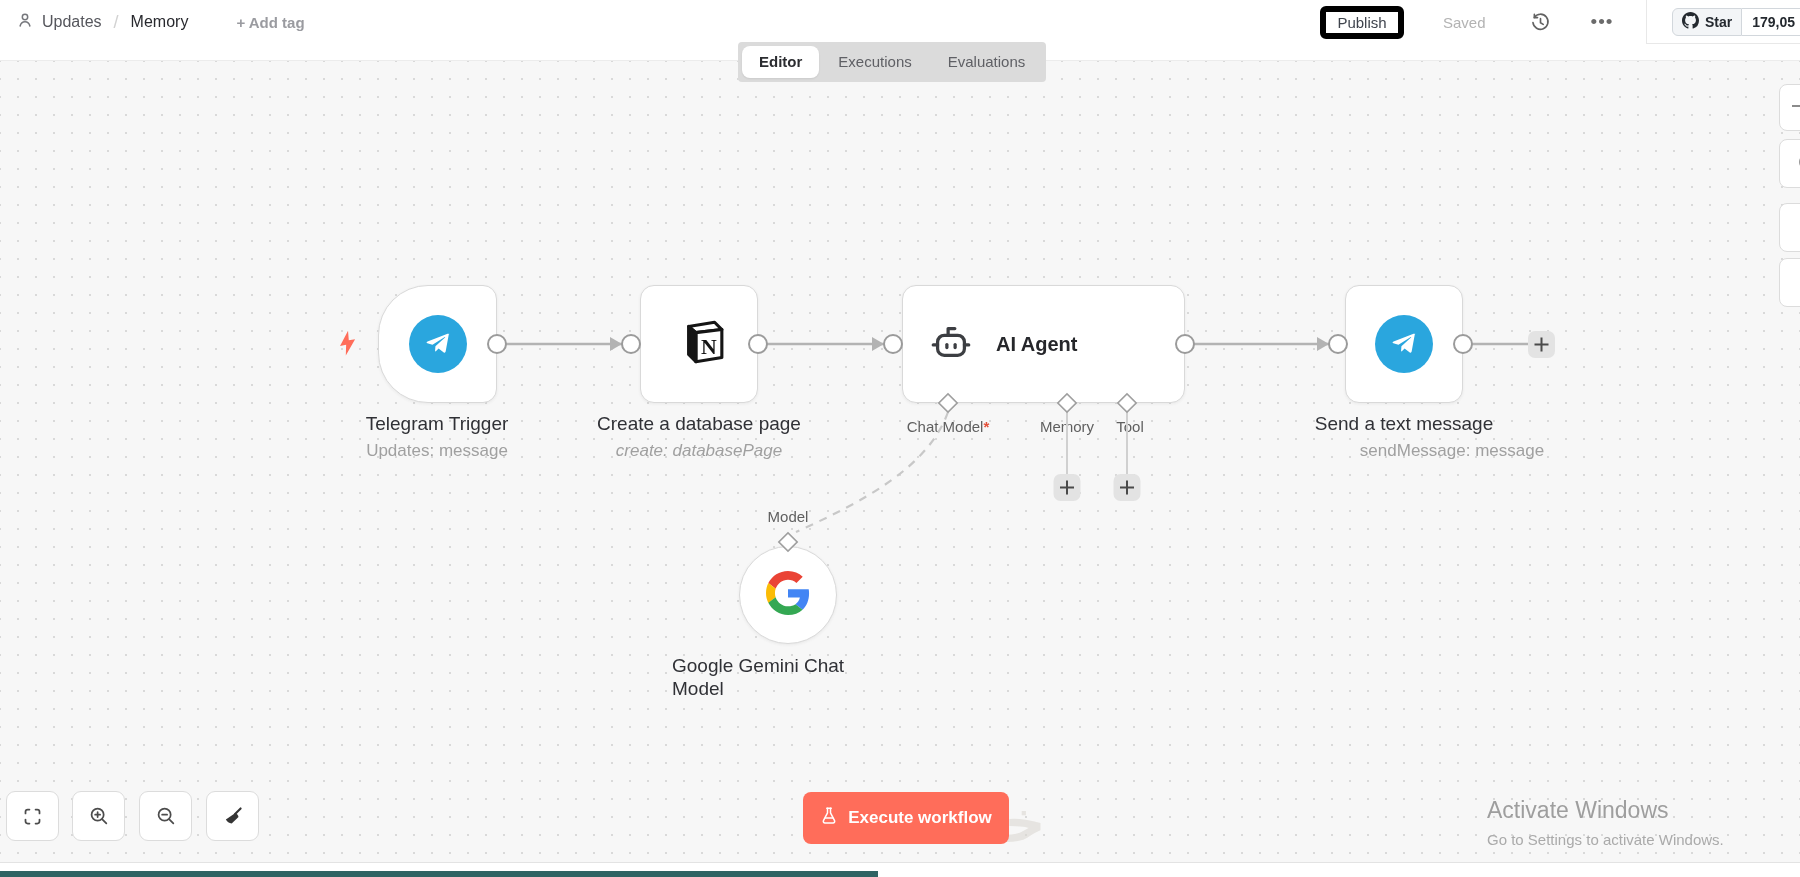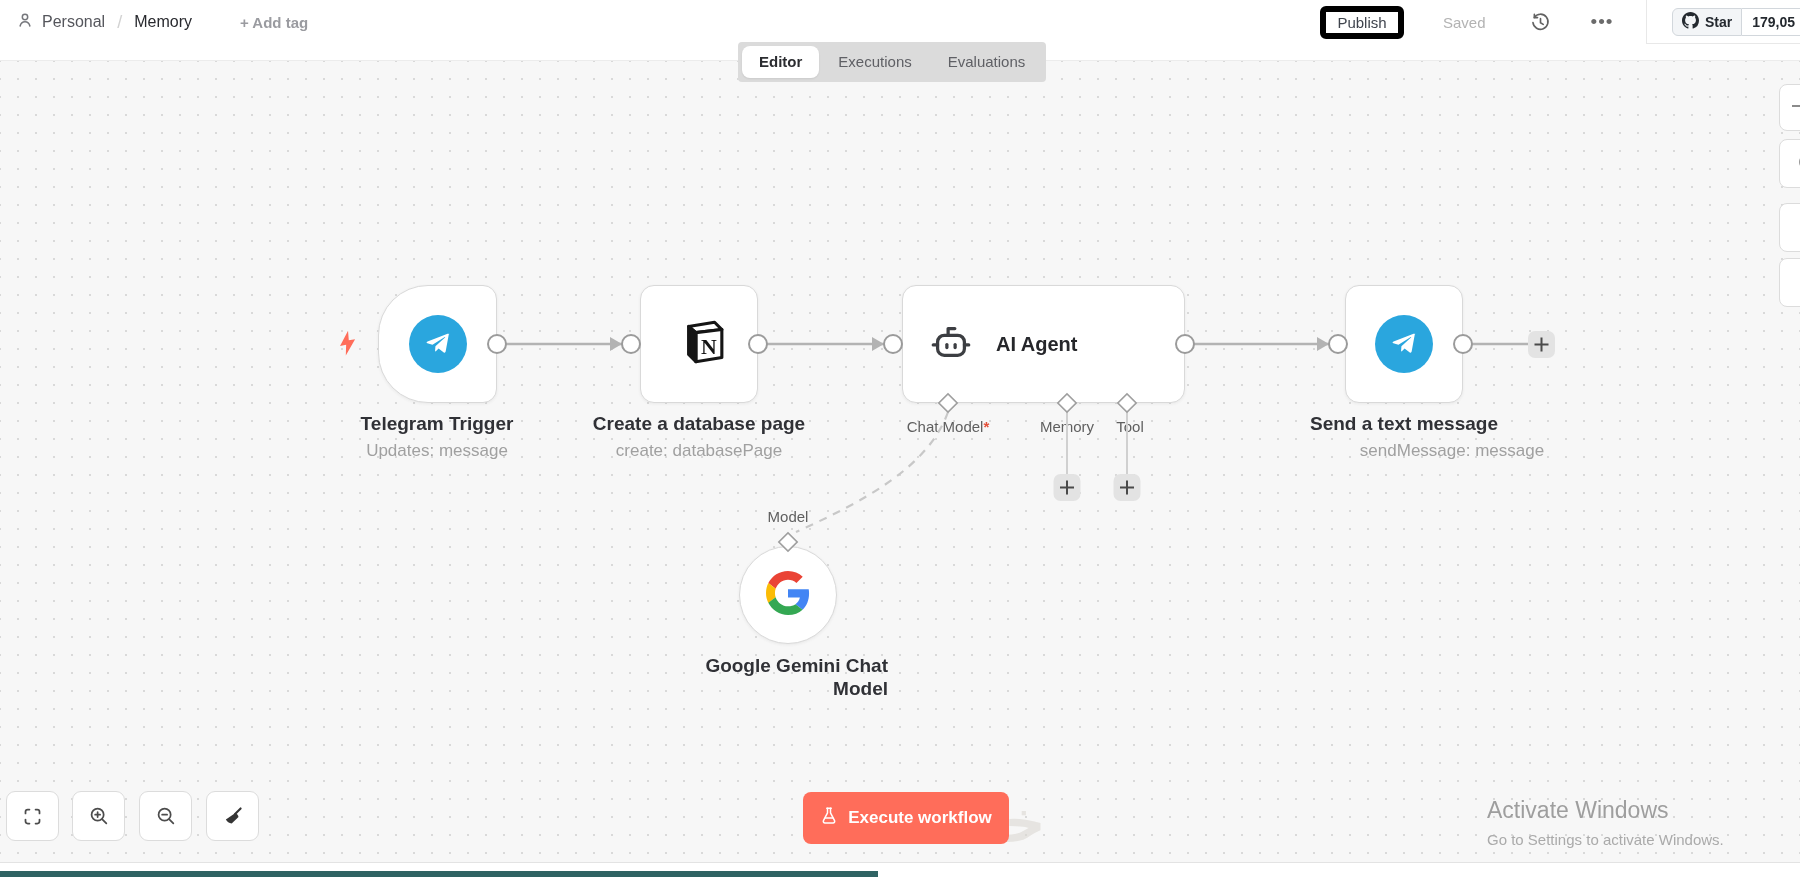--- a/index.html
+++ b/index.html
@@ -24,22 +24,22 @@
   .node-notion  { left:640px; top:285px; width:118px; height:118px; border-radius:14px; }
   .node-agent   { left:902px; top:285px; width:283px; height:118px; border-radius:14px;
                   justify-content:flex-start; padding-left:25px; gap:22px; }
   .node-send    { left:1345px; top:285px; width:118px; height:118px; border-radius:14px; }
   .node-gemini  { left:739px; top:546px; width:98px; height:98px; border-radius:50%; }
 
   .tg-circle { width:58px; height:58px; border-radius:50%; background:#2AA6DE;
                display:flex; align-items:center; justify-content:center; }
   .agent-title { font-size:20px; font-weight:600; color:#26272b; }
 
-  .node-label { position:absolute; transform:translateX(-50%); text-align:right;
-                font-size:19px; font-weight:700; color:#303136; z-index:3; white-space:nowrap; }
+  .node-label { position:absolute; transform:translateX(-50%); text-align:left;
+                font-size:19px; font-weight:400; color:#303136; z-index:3; white-space:nowrap; }
   .node-sub   { position:absolute; transform:translateX(-50%); text-align:center;
                 font-size:17px; color:#a0a0a0; z-index:3; white-space:nowrap; }
   .gemini-label { white-space:normal; width:200px; line-height:1.22; }
   .port-label { position:absolute; transform:translateX(-50%); font-size:15px; color:#5f5f5f;
                 z-index:3; white-space:nowrap; }
   .req-mark { color:#e4503a; font-weight:700; }
 
   .bolt { position:absolute; left:337px; top:330px; z-index:3; transform:rotate(-10deg); }
 
   
@@ -135,21 +135,21 @@
     <span>
       <svg width="54" height="54" viewBox="0 0 52 52">
         <path d="M16 11 L41 7 L48 14 L23 17 Z" fill="#fff" stroke="#151515" stroke-width="3" stroke-linejoin="round"></path>
         <path d="M23 17 L48 14 L48 41 L23 45 Z" fill="#fff" stroke="#151515" stroke-width="3" stroke-linejoin="round"></path>
         <path d="M16 11 L23 17 L23 45 L16 38 Z" fill="#151515" stroke="#151515" stroke-width="3" stroke-linejoin="round"></path>
         <text x="35.5" y="37.5" font-family="Liberation Serif, serif" font-size="21" font-weight="bold" fill="#151515" text-anchor="middle">N</text>
       </svg>
     </span>
   </div>
   <div class="node-label" style="left:699px; top:413px;">Create a database page</div>
-  <div class="node-sub" style="left:699px; top:441px;">create: databasePage</div>
+  <div class="node-sub" style="left:699px; top:441px;font-style:italic;">create: databasePage</div>
 
   <div class="node node-agent">
     <span>
       <svg width="46" height="46" viewBox="0 0 48 48" fill="none" stroke="#3c3e42" stroke-width="3.4" stroke-linecap="round" stroke-linejoin="round">
         <rect x="10" y="17" width="28" height="21" rx="7"></rect>
         <path d="M21 17 v-7 h7"></path>
         <path d="M10 27 h-4.5"></path>
           <path d="M38 27 h4.5"></path>
         <rect x="18" y="25" width="3.4" height="6.5" rx="1.7" fill="#3c3e42" stroke="none"></rect>
         <rect x="26.6" y="25" width="3.4" height="6.5" rx="1.7" fill="#3c3e42" stroke="none"></rect>
@@ -175,21 +175,21 @@
   <div class="node node-gemini">
     <span>
       <svg width="44" height="44" viewBox="0 0 48 48">
         <path fill="#EA4335" d="M24 9.5c3.54 0 6.71 1.22 9.21 3.6l6.85-6.85C35.9 2.38 30.47 0 24 0 14.62 0 6.51 5.38 2.56 13.22l7.98 6.19C12.43 13.72 17.74 9.5 24 9.5z"></path>
         <path fill="#4285F4" d="M46.98 24.55c0-1.57-.15-3.09-.38-4.55H24v9.02h12.94c-.58 2.96-2.26 5.48-4.78 7.18l7.73 6c4.51-4.18 7.09-10.36 7.09-17.65z"></path>
         <path fill="#FBBC05" d="M10.53 28.59c-.48-1.45-.76-2.99-.76-4.59s.27-3.14.76-4.59l-7.98-6.19C.92 16.46 0 20.12 0 24c0 3.88.92 7.54 2.56 10.78l7.97-6.19z"></path>
         <path fill="#34A853" d="M24 48c6.48 0 11.93-2.13 15.89-5.81l-7.73-6c-2.15 1.45-4.92 2.3-8.16 2.3-6.26 0-11.57-4.22-13.47-9.91l-7.98 6.19C6.51 42.62 14.62 48 24 48z"></path>
       </svg>
     </span>
   </div>
-  <div class="node-label gemini-label" style="left:788px; top:654px;">Google Gemini Chat Model</div>
+  <div class="node-label gemini-label" style="left:772px; top:654px;">Google Gemini Chat Model</div>
 
   <svg class="wires" viewBox="0 0 1800 877">
 
     <path d="M497 344 H622" stroke="#b3b3b3" stroke-width="2.4"></path>
     <path d="M758 344 H884" stroke="#b3b3b3" stroke-width="2.4"></path>
     <path d="M1185 344 H1329" stroke="#b3b3b3" stroke-width="2.4"></path>
     <path d="M1463 344 H1528" stroke="#b3b3b3" stroke-width="2.4"></path>
 
     <polygon points="610,337 622,344 610,351" fill="#b3b3b3"></polygon>
     <polygon points="872,337 884,344 872,351" fill="#b3b3b3"></polygon>
@@ -228,21 +228,21 @@
   </svg>
 
   <div class="header">
     <div class="breadcrumb">
       <span>
         <svg width="18" height="18" viewBox="0 0 24 24" fill="none" stroke="#76777c" stroke-width="2" stroke-linecap="round">
             <circle cx="12" cy="8" r="3.6"></circle>
             <path d="M5.5 20c.9-3.7 3.4-5.6 6.5-5.6s5.6 1.9 6.5 5.6"></path>
           </svg>
       </span>
-      <span class="crumb-project">Personal</span>
+      <span class="crumb-project">Updates</span>
       <span class="crumb-sep">/</span>
       <span class="crumb-name">Memory</span>
       <span class="add-tag">+ Add tag</span>
     </div>
     <div class="header-right">
       <button class="publish-btn">Publish</button>
       <span class="saved-text">Saved</span>
       <span class="history-btn">
         <svg width="21" height="21" viewBox="0 0 24 24" fill="none" stroke="#626262" stroke-width="1.9" stroke-linecap="round">
             <path d="M4.9 6.2 A 8.6 8.6 0 1 1 3.4 12"></path>

